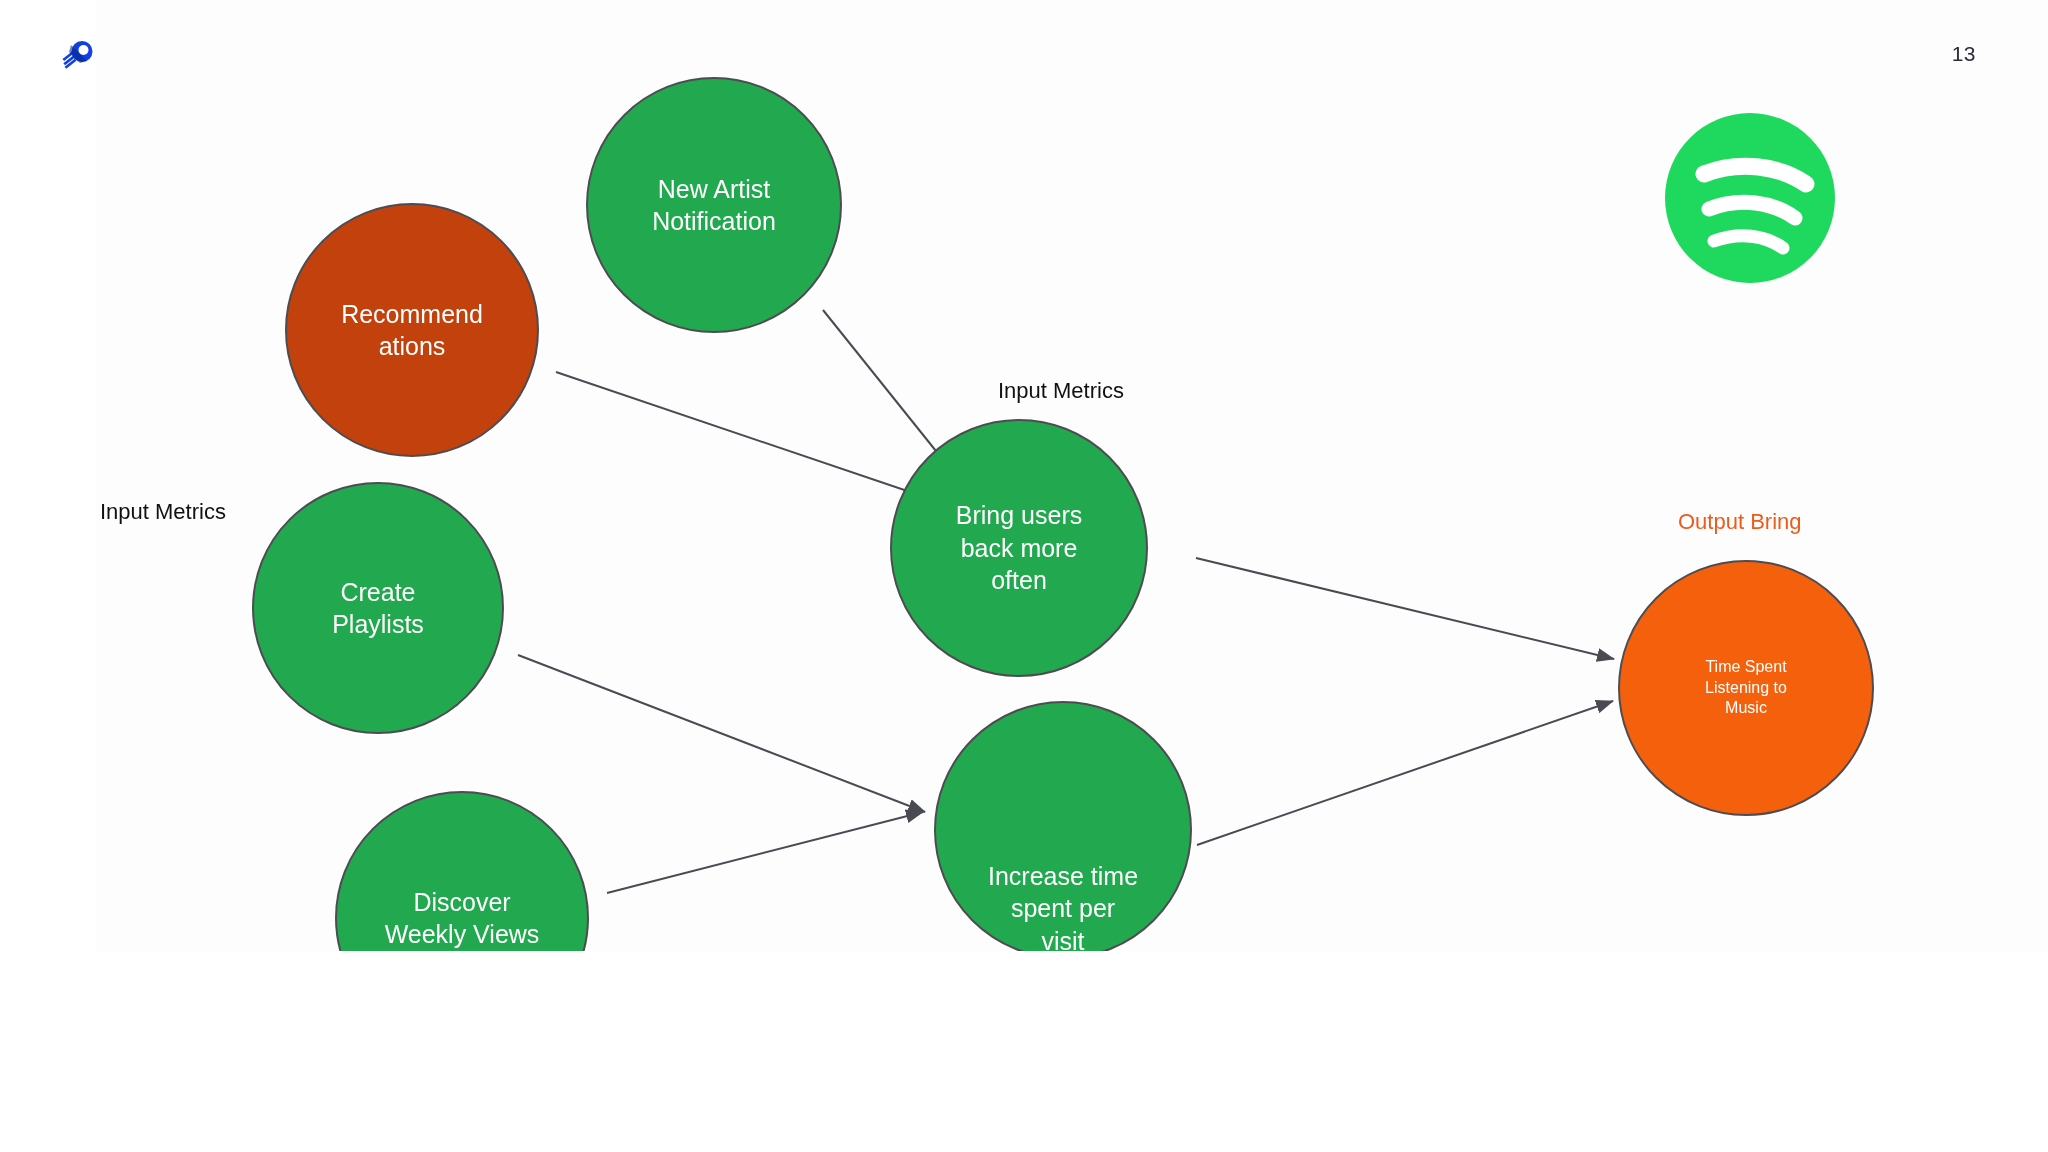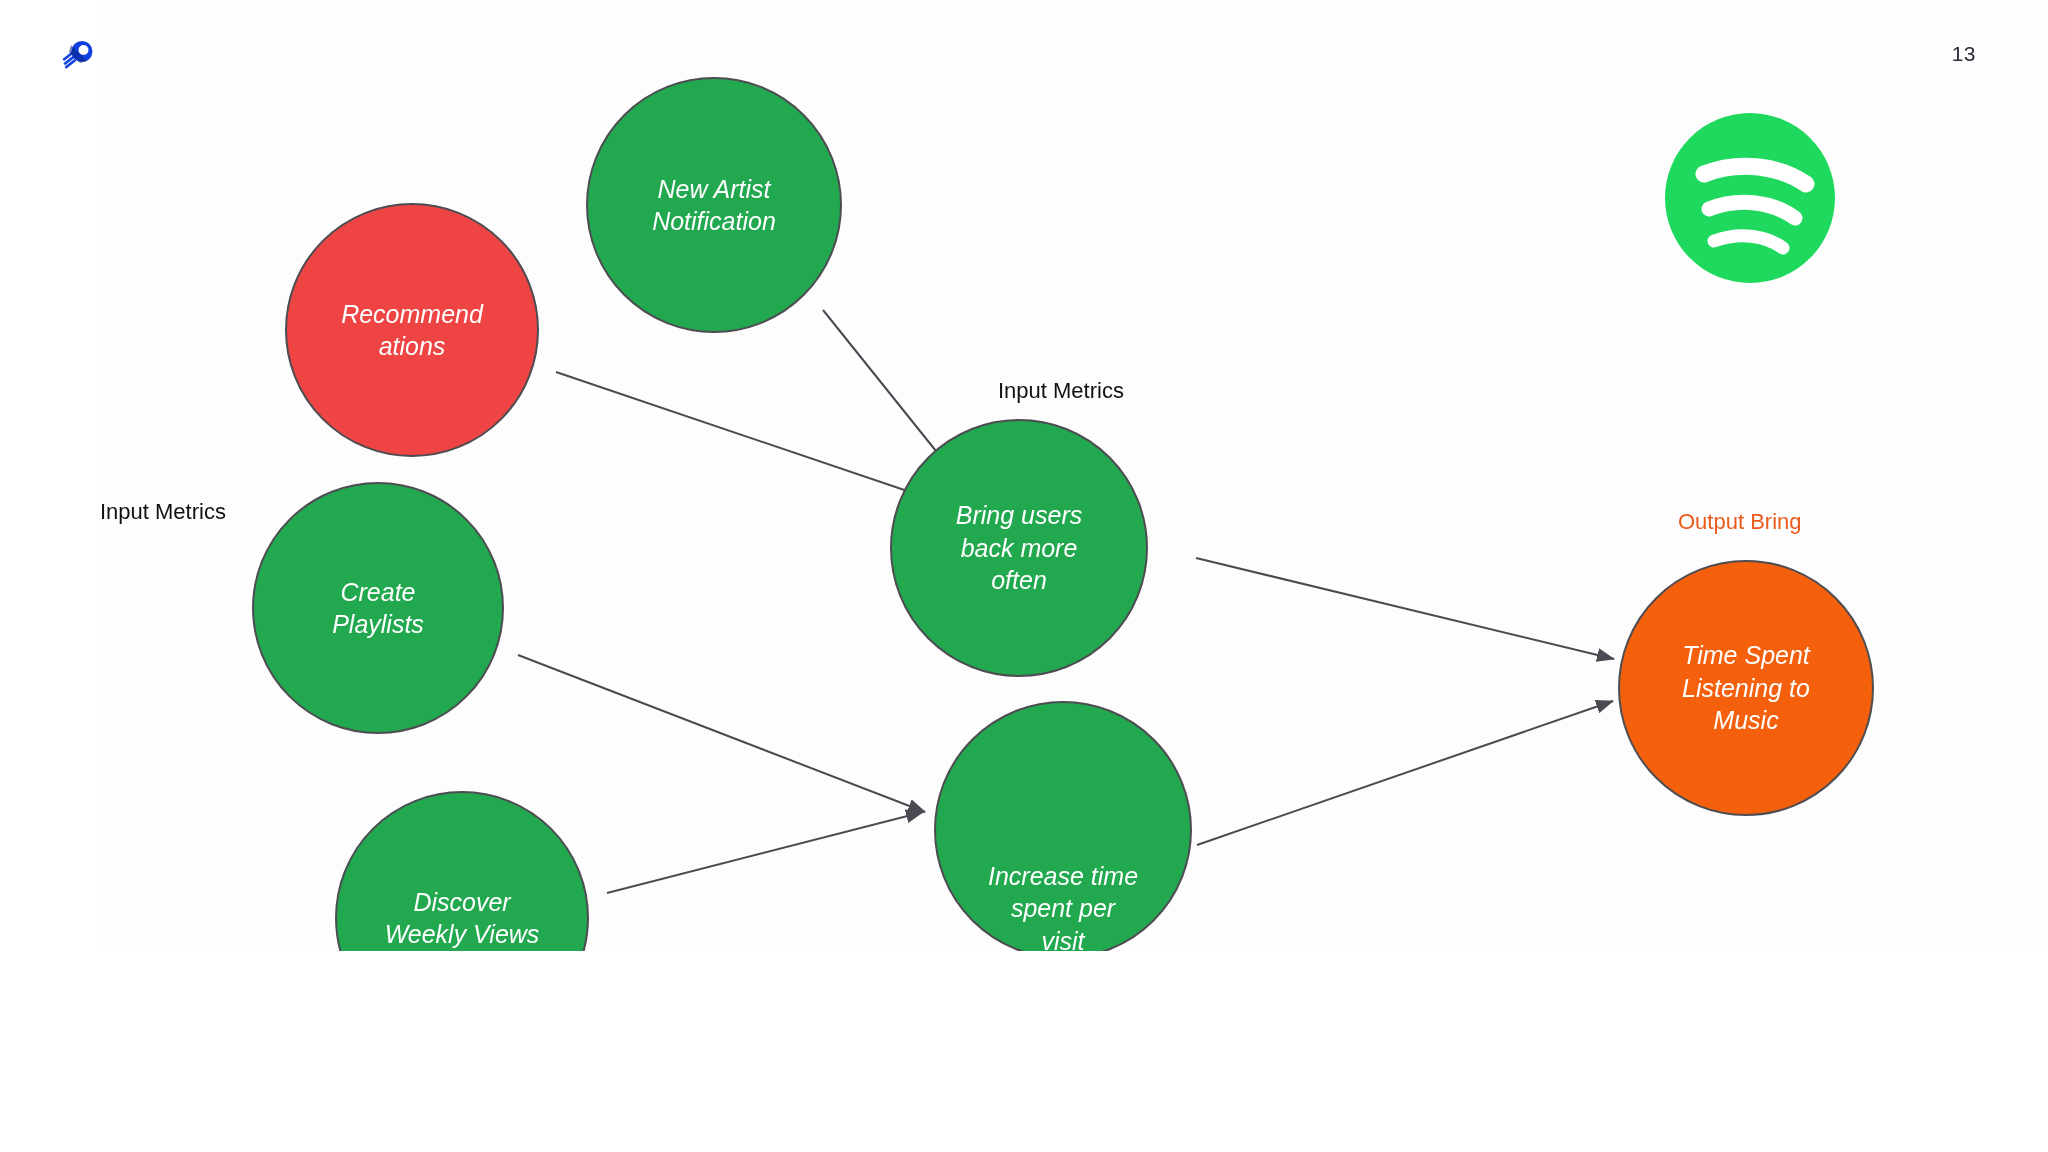--- a/index.html
+++ b/index.html
@@ -53,21 +53,20 @@
     border-radius: 50%;
     display: flex;
     align-items: center;
     justify-content: center;
     text-align: center;
     color: #ffffff;
     line-height: 1.30;
     box-sizing: border-box;
     border: 2px solid #4c4c52;
     white-space: pre-line;
-    font-style: italic;
   }
   .node.green { background: #22A94F; }
   .node.orange { background: #F4600C; }
   .node-label { display: block; padding: 0 6px; }
 
   .caption {
     position: absolute;
     font-size: 22px;
     white-space: nowrap;
   }
@@ -123,35 +122,35 @@
         <line x1="556" y1="372" x2="925" y2="497" stroke="#4A4A52" stroke-width="2" marker-end="url(#arrowhead)"></line>
         <line x1="823" y1="310" x2="948" y2="466" stroke="#4A4A52" stroke-width="2" marker-end="url(#arrowhead)"></line>
         <line x1="518" y1="655" x2="925" y2="812" stroke="#4A4A52" stroke-width="2" marker-end="url(#arrowhead)"></line>
         <line x1="607" y1="893" x2="923" y2="812" stroke="#4A4A52" stroke-width="2" marker-end="url(#arrowhead)"></line>
         <line x1="1196" y1="558" x2="1614" y2="659" stroke="#4A4A52" stroke-width="2" marker-end="url(#arrowhead)"></line>
         <line x1="1197" y1="845" x2="1613" y2="701" stroke="#4A4A52" stroke-width="2" marker-end="url(#arrowhead)"></line>
       </g>
   </svg>
 
   <div id="nodes-layer">
-      <div class="node green" style="left: 285px; top: 203px; width: 254px; height: 254px; background: #ef4444; border-color: rgb(76, 76, 82); font-size: 25px;"><span class="node-label">Recommend
+      <div class="node green" style="left: 285px; top: 203px; width: 254px; height: 254px; background: #c2410c; border-color: rgb(76, 76, 82); font-size: 25px;"><span class="node-label">Recommend
 ations</span></div>
       <div class="node green" style="left: 586px; top: 77px; width: 256px; height: 256px; background: rgb(34, 169, 79); border-color: rgb(76, 76, 82); font-size: 25px;"><span class="node-label">New Artist
 Notification</span></div>
       <div class="node green" style="left: 252px; top: 482px; width: 252px; height: 252px; background: rgb(34, 169, 79); border-color: rgb(76, 76, 82); font-size: 25px;"><span class="node-label">Create
 Playlists</span></div>
       <div class="node green" style="left: 335px; top: 791px; width: 254px; height: 254px; background: rgb(34, 169, 79); border-color: rgb(76, 76, 82); font-size: 25px; text-align: center;"><span class="node-label">Discover
 Weekly Views</span></div>
       <div class="node green" style="left: 890px; top: 419px; width: 258px; height: 258px; background: rgb(34, 169, 79); border-color: rgb(76, 76, 82); font-size: 25px;"><span class="node-label">Bring users
 back more
 often</span></div>
       <div class="node green" style="left: 934px; top: 701px; width: 258px; height: 258px; background: rgb(34, 169, 79); border-color: rgb(76, 76, 82); font-size: 25px; align-items: flex-end;"><span class="node-label">Increase time
 spent per
 visit</span></div>
-      <div class="node orange" style="left: 1618px; top: 560px; width: 256px; height: 256px; background: rgb(244, 96, 12); border-color: rgb(76, 76, 82); font-size: 25px;"><span class="node-label">Time Spent
+      <div class="node orange" style="left: 1618px; top: 560px; width: 256px; height: 256px; background: rgb(244, 96, 12); border-color: rgb(76, 76, 82); font-size: 16px;"><span class="node-label">Time Spent
 Listening to
 Music</span></div>
     </div>
 
   <div id="captions-layer">
       <div class="caption" style="left: 100px; top: 499px; color: rgb(17, 17, 17);">Input Metrics</div>
       <div class="caption" style="left: 998px; top: 378px; color: rgb(17, 17, 17);">Input Metrics</div>
       <div class="caption" style="left: 1678px; top: 509px; color: rgb(235, 91, 27);">Output Bring</div>
     </div>
 

